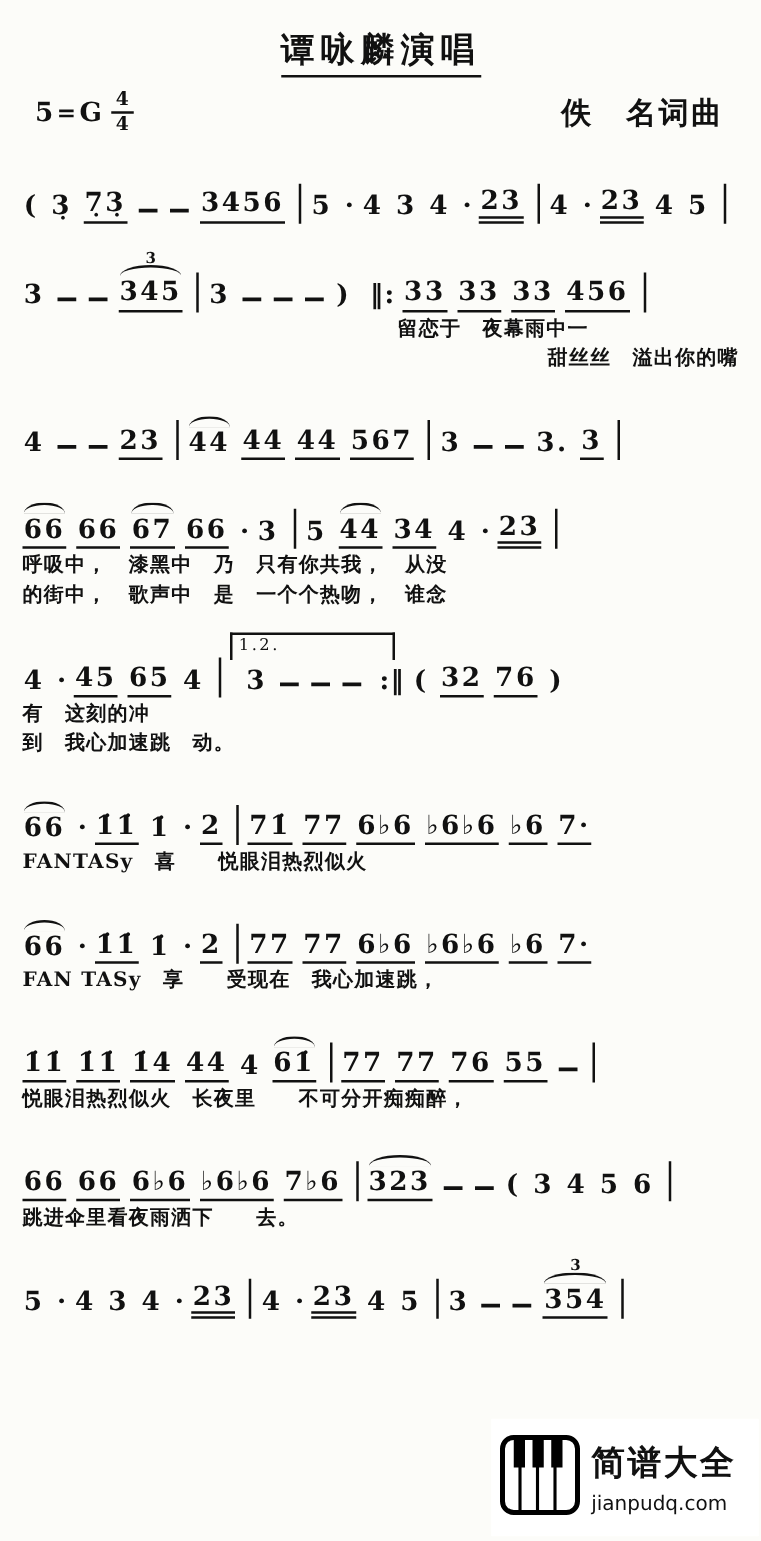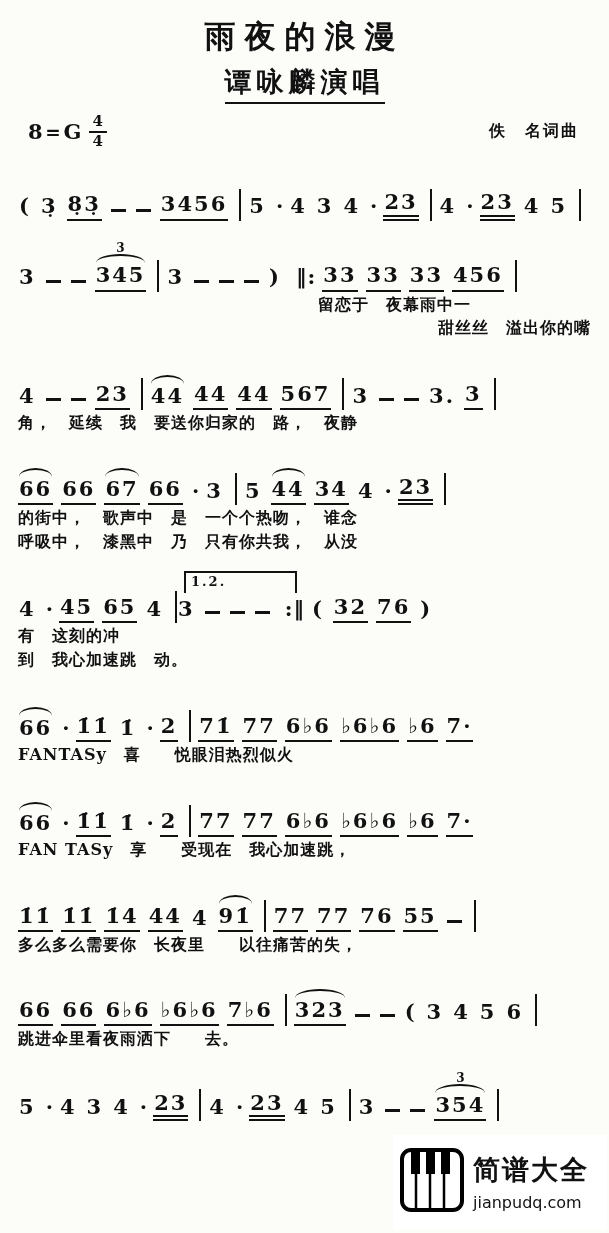--- a/index.html
+++ b/index.html
@@ -32,21 +32,21 @@
     margin-top:10px; padding:0 12px 0 10px;
     font-weight:bold; font-size:21px;
   }
   .key-sig { display:flex; align-items:center; gap:7px; }
   .frac {
     display:inline-flex; flex-direction:column; align-items:center;
     font-size:15px; line-height:1.05; font-weight:bold;
   }
   .frac .num { border-bottom:2px solid #111; padding:0 4px 1px 4px; }
   .frac .den { padding-top:1px; }
-  .credit { font-size:16px; letter-spacing:2px; }
+  .credit { font-size:24px; letter-spacing:2px; }
 
   #score { margin-top:4px; }
   .system { margin-top:17px; }
   .notes {
     display:flex; align-items:flex-end; flex-wrap:nowrap;
     padding-top:22px; min-height:30px;
     white-space:nowrap;
   }
   .grp {
     position:relative; display:inline-block;
@@ -71,25 +71,25 @@
   .dash {
     display:inline-block; width:15px; height:3px; background:#111;
     margin:0 9px 9px 1px; align-self:flex-end;
   }
   .barline {
     display:inline-block; width:2px; height:32px; background:#111;
     margin:0 7px 0 3px; align-self:flex-end;
   }
   .volta {
     position:relative; display:inline-block;
-    width:113px; height:22px;
+    width:132px; height:22px;
     margin-right:-120px;
     transform:translateY(-30px);
     border-top:2px solid #111; border-left:2px solid #111; border-right:2px solid #111;
-    font-size:13px; font-weight:bold;
+    font-size:13px; font-weight:normal;
     padding:1px 0 0 5px;
     box-sizing:border-box;
     align-self:flex-end;
     letter-spacing:2px;
   }
   .lyric {
     font-size:16px; font-weight:bold; line-height:1.3;
     letter-spacing:1px; white-space:pre;
     margin-top:3px;
     font-family:"DejaVu Serif", serif;
@@ -103,43 +103,42 @@
   }
   .wm-text { display:flex; flex-direction:column; align-items:flex-start; }
   .wm-name { font-size:27px; font-weight:bold; letter-spacing:2px; font-family:"DejaVu Sans", sans-serif; }
   .wm-url  { font-size:16px; font-family:"DejaVu Sans", sans-serif; margin-top:5px; }
 </style>
 </head>
 <body>
 
 <div class="page">
 
-  <div class="title">雨夜的浪漫</div>
 
   <div class="subtitle-wrap">
     <span class="subtitle">谭咏麟演唱</span>
   </div>
 
   <div class="meta-row">
     <div class="key-sig">
-      <span>8＝G</span>
+      <span>5＝G</span>
       <span class="frac">
         <span class="num">4</span>
         <span class="den">4</span>
       </span>
     </div>
     <div class="credit">佚　名词曲</div>
   </div>
 
   <div id="score">
       <div class="system">
         <div class="notes">
           <span class="grp">(</span>
           <span class="grp">3̣</span>
-          <span class="grp u1">8̣3̣</span>
+          <span class="grp u1">7̣3̣</span>
           <span class="dash"></span>
           <span class="dash"></span>
           <span class="grp u1">3456</span>
           <span class="barline"></span>
           <span class="grp">5</span>
           <span class="grp dot">·</span>
           <span class="grp">4</span>
           <span class="grp">3</span>
           <span class="grp">4</span>
           <span class="grp dot">·</span>
@@ -187,41 +186,40 @@
           <span class="grp u1">44</span>
           <span class="grp u1">567</span>
           <span class="barline"></span>
           <span class="grp">3</span>
           <span class="dash"></span>
           <span class="dash"></span>
           <span class="grp">3.</span>
           <span class="grp u1">3</span>
           <span class="barline"></span>
         </div>
-        <div class="lyric">角，　延续　我　要送你归家的　路，　夜静</div>
       </div>
       <div class="system">
         <div class="notes">
           <span class="grp u1 arc">66</span>
           <span class="grp u1">66</span>
           <span class="grp u1 arc">67</span>
           <span class="grp u1">66</span>
           <span class="grp dot">·</span>
           <span class="grp">3</span>
           <span class="barline"></span>
           <span class="grp">5</span>
           <span class="grp u1 arc">44</span>
           <span class="grp u1">34</span>
           <span class="grp">4</span>
           <span class="grp dot">·</span>
           <span class="grp u2">23</span>
           <span class="barline"></span>
         </div>
+        <div class="lyric">呼吸中，　漆黑中　乃　只有你共我，　从没</div>
         <div class="lyric">的街中，　歌声中　是　一个个热吻，　谁念</div>
-        <div class="lyric">呼吸中，　漆黑中　乃　只有你共我，　从没</div>
       </div>
       <div class="system">
         <div class="notes">
           <span class="grp">4</span>
           <span class="grp dot">·</span>
           <span class="grp u1">45</span>
           <span class="grp u1">65</span>
           <span class="grp">4</span>
           <span class="barline"></span>
           <span class="volta">1.2.</span>
@@ -274,30 +272,30 @@
         </div>
         <div class="lyric">FAN TASy　享　　受现在　我心加速跳，</div>
       </div>
       <div class="system">
         <div class="notes">
           <span class="grp u1">1̇1̇</span>
           <span class="grp u1">1̇1̇</span>
           <span class="grp u1">1̇4</span>
           <span class="grp u1">44</span>
           <span class="grp">4</span>
-          <span class="grp u1 arc">91̇</span>
+          <span class="grp u1 arc">61̇</span>
           <span class="barline"></span>
           <span class="grp u1">77</span>
           <span class="grp u1">77</span>
           <span class="grp u1">76</span>
           <span class="grp u1">55</span>
           <span class="dash"></span>
           <span class="barline"></span>
         </div>
-        <div class="lyric">多么多么需要你　长夜里　　以往痛苦的失，</div>
+        <div class="lyric">悦眼泪热烈似火　长夜里　　不可分开痴痴醉，</div>
       </div>
       <div class="system">
         <div class="notes">
           <span class="grp u1">66</span>
           <span class="grp u1">66</span>
           <span class="grp u1">6♭6</span>
           <span class="grp u1">♭6♭6</span>
           <span class="grp u1">7♭6</span>
           <span class="barline"></span>
           <span class="grp u1 arc">323</span>

